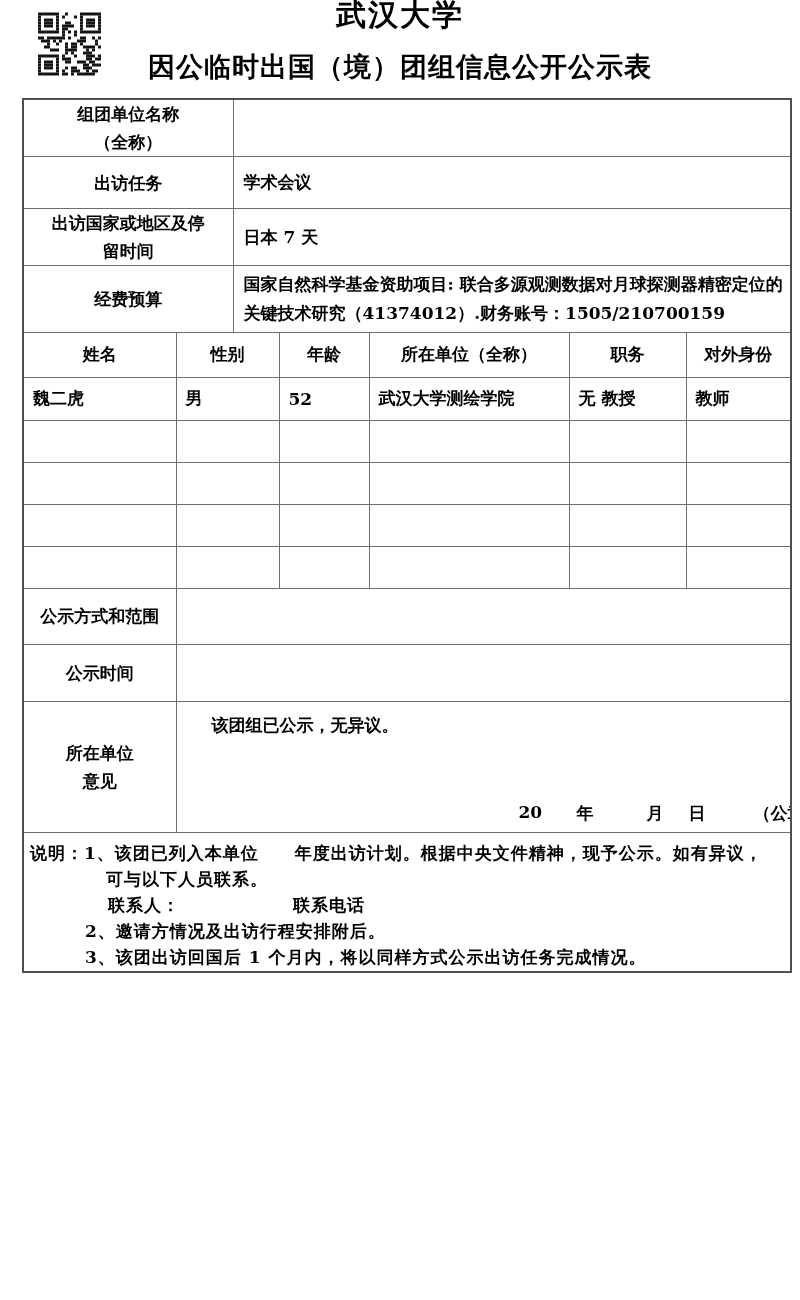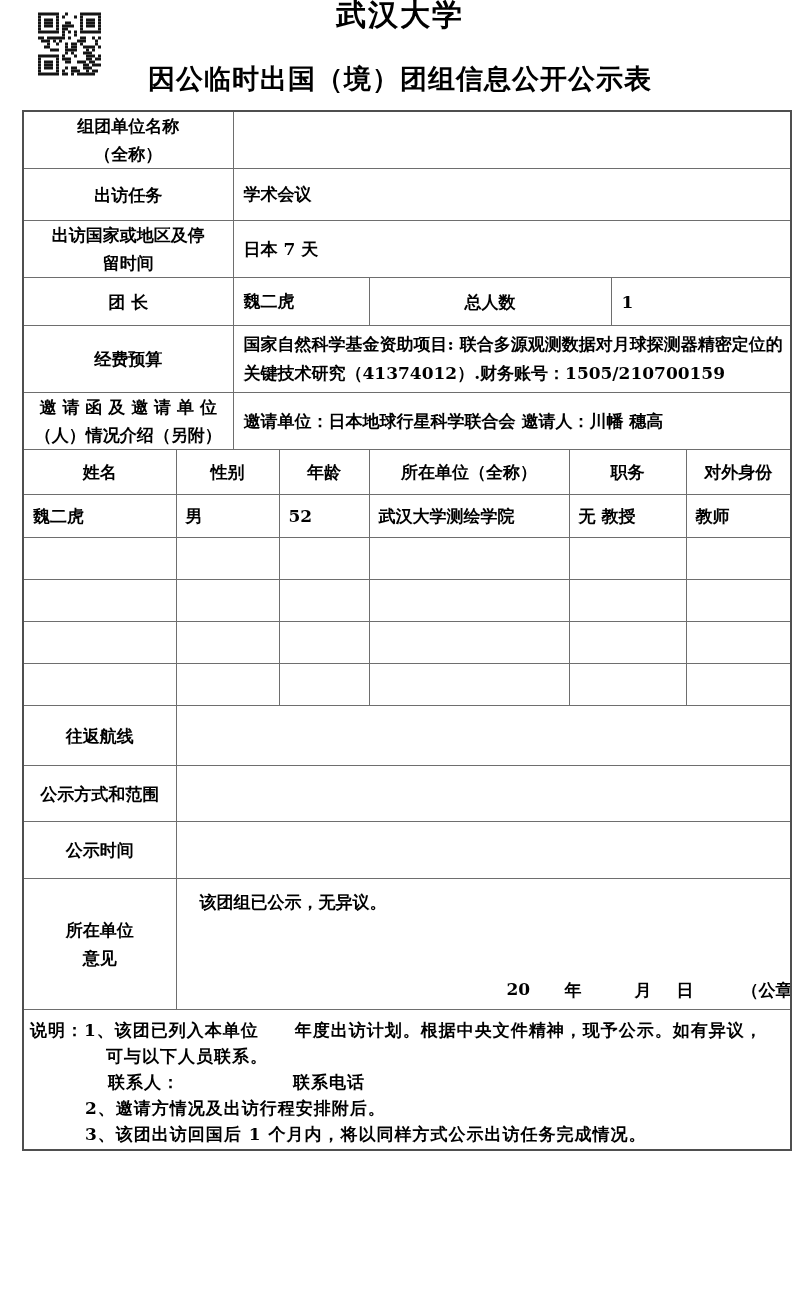--- a/index.html
+++ b/index.html
@@ -7,21 +7,21 @@
     width:800px;height:1300px;background:#ffffff;color:#000;
     font-family:"DejaVu Serif","Liberation Serif",serif;
     font-weight:700;position:relative;
   }
   .qr-box{position:absolute;left:38px;top:11px;width:63px;height:66px;}
   .doc-title{
     margin:0;text-align:center;
     font-size:30px;line-height:1;letter-spacing:2px;
   }
   .doc-subtitle{
-    margin:12px;padding-top:23px;text-align:center;
+    margin:0;padding-top:23px;text-align:center;
     font-size:27px;line-height:1;letter-spacing:1px;
   }
   table.form{
     border-collapse:collapse;table-layout:fixed;
     width:768px;margin:18px 0 0 22px;
     border:2px solid #4f4f4f;
   }
   td{
     border:1.5px solid #6e6e6e;
     font-size:17px;padding:0;overflow:hidden;
@@ -36,21 +36,21 @@
   tr.r-unit{height:56px;}  tr.r-task{height:52px;}
   tr.r-dest{height:52px;margin-left:27px;}  tr.r-date{height:46px;}
   tr.r-lead{height:48px;}  tr.r-budget{height:57px;}
   tr.r-invite{height:55px;}tr.r-mtitle{height:48px;}
   tr.r-mhead{height:45px;} tr.r-m0{height:43px;}
   tr.r-m{height:42px;}     tr.r-route{height:60px;}
   tr.r-scope{height:56px;margin-left:20px;} tr.r-ptime{height:57px;}
   tr.r-opinion{height:115px;} tr.r-notes{height:140px;}
   .opinion-inner{
     display:flex;flex-direction:column;justify-content:space-between;
-    height:112px;padding:12px 0 6px 0;
+    height:112px;padding:12px 0 6px 12px;
   }
   .opinion-statement{padding-left:23px;}
   .sign-line{position:relative;height:24px;width:100%;}
   .sign-line span{position:absolute;top:0;white-space:pre;}
   .sp-label{left:24px;margin-top:40px;} .sp-yearnum{left:330px;} .sp-year{left:388px;}
   .sp-month{left:458px;} .sp-day{left:500px;} .sp-seal{left:565px;}
   .notes-inner{padding-top:7px;line-height:26px;letter-spacing:1px;}
   .nl{white-space:pre;}
   .nl1{padding-left:6px;} .nl2{padding-left:82px;} .nl3{padding-left:84px;}
   .nl4{padding-left:61px;} .nl5{padding-left:61px;}
@@ -308,39 +308,26 @@
 
     <tr class="r-dest">
       <td class="lbl" colspan="2">
         <div>出访国家或地区及停</div>
         <div>留时间</div>
       </td>
       <td class="val" colspan="6">日本 7 天</td>
     </tr>
 
 
-    <tr class="r-lead">
-      <td class="lbl" colspan="2">团 长</td>
-      <td class="val" colspan="2">魏二虎</td>
-      <td class="lbl" colspan="2">总人数</td>
-      <td class="val" colspan="2">1</td>
-    </tr>
 
     <tr class="r-budget">
       <td class="lbl" colspan="2">经费预算</td>
       <td class="val-wrap" colspan="6">国家自然科学基金资助项目: 联合多源观测数据对月球探测器精密定位的关键技术研究（41374012）.财务账号：1505/210700159</td>
     </tr>
 
-    <tr class="r-invite">
-      <td class="lbl" colspan="2">
-        <div>邀 请 函 及 邀 请 单 位</div>
-        <div>（人）情况介绍（另附）</div>
-      </td>
-      <td class="val" colspan="6">邀请单位：日本地球行星科学联合会  邀请人：川幡 穗高</td>
-    </tr>
 
 
     <tr class="r-mhead">
       <td class="mhead">姓名</td>
       <td class="mhead" colspan="2">性别</td>
       <td class="mhead">年龄</td>
       <td class="mhead">所在单位（全称）</td>
       <td class="mhead" colspan="2">职务</td>
       <td class="mhead">对外身份</td>
     </tr>
@@ -379,24 +366,20 @@
     </tr>
     <tr class="r-m">
       <td class="mcell"></td>
       <td class="mcell" colspan="2"></td>
       <td class="mcell"></td>
       <td class="mcell"></td>
       <td class="mcell" colspan="2"></td>
       <td class="mcell"></td>
     </tr>
 
-    <tr class="r-route">
-      <td class="lbl">往返航线</td>
-      <td class="val" colspan="7"></td>
-    </tr>
 
     <tr class="r-scope">
       <td class="lbl">公示方式和范围</td>
       <td class="val" colspan="7"></td>
     </tr>
 
     <tr class="r-ptime">
       <td class="lbl">公示时间</td>
       <td class="val" colspan="7"></td>
     </tr>

